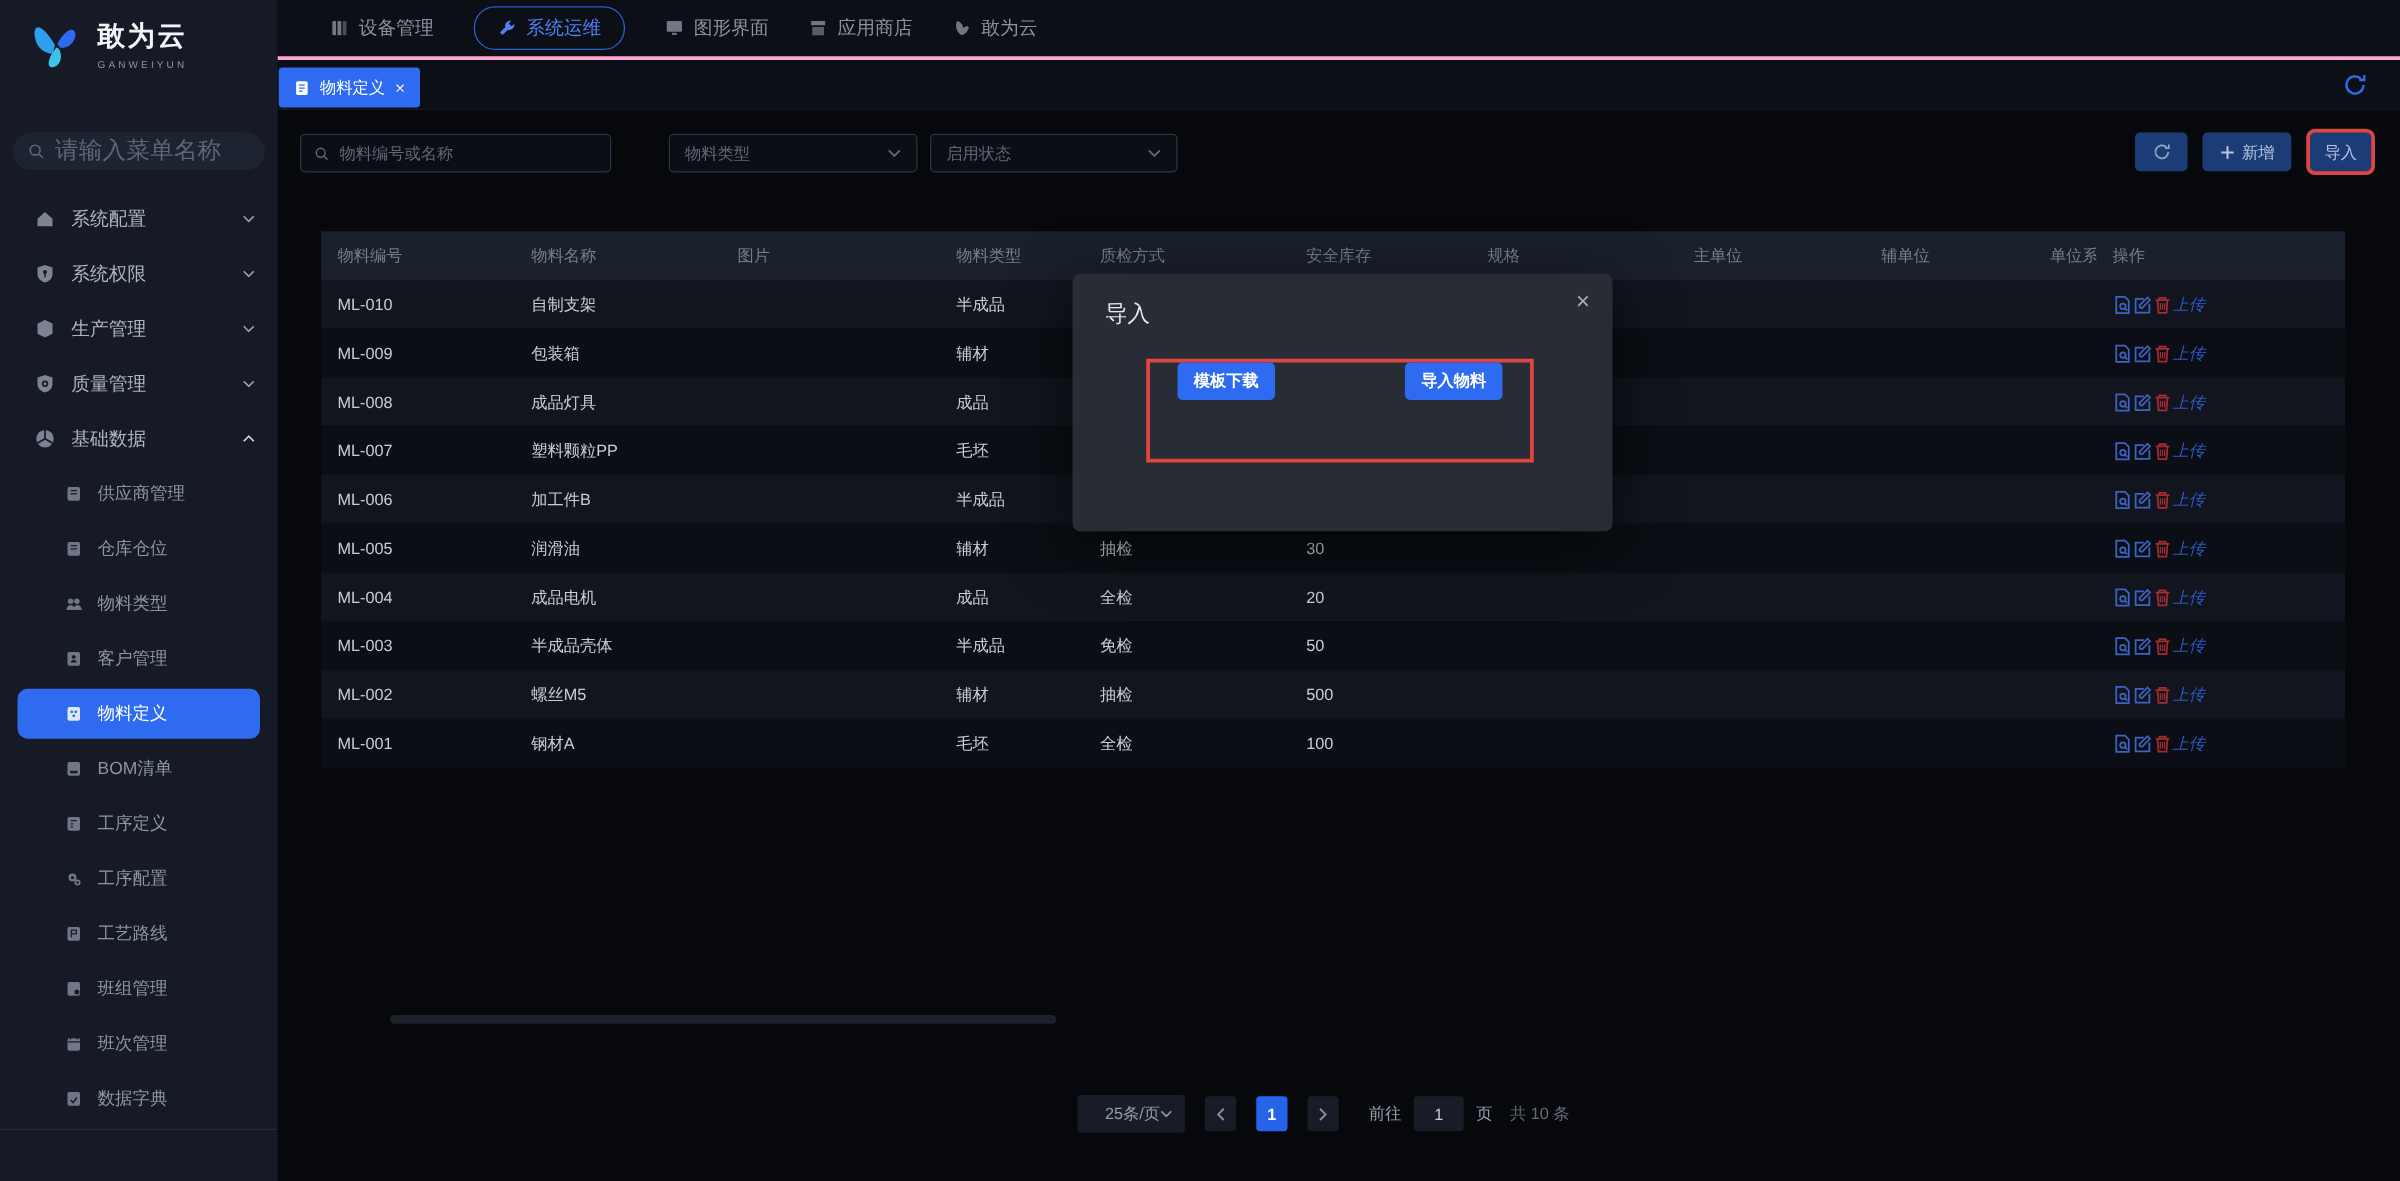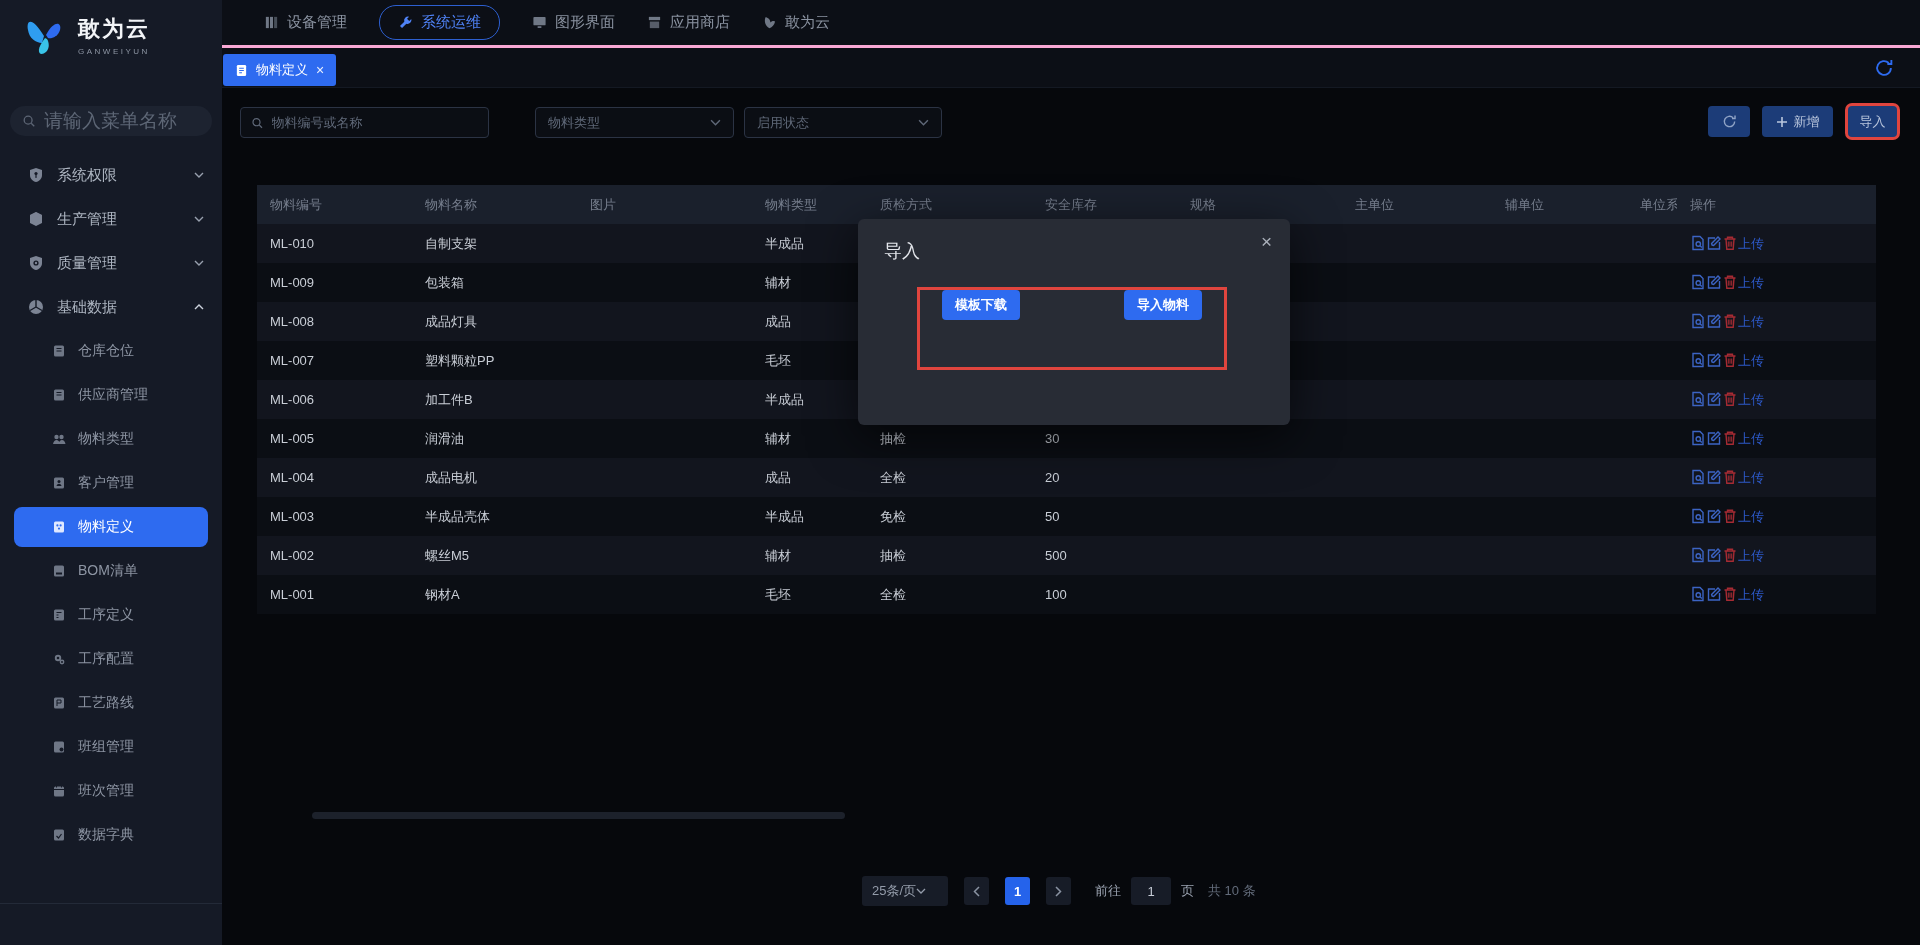--- a/index.html
+++ b/index.html
@@ -52,30 +52,30 @@
   .tbtn-import { left:1626px; width:49px; box-shadow:0 0 0 3px #e0453e; }
 
   
   .table { position:absolute; left:35px; top:97px; width:1619px; }
   .tr { display:grid; grid-template-columns:155px 165px 175px 115px 165px 145px 165px 150px 135px 50px 1fr; height:39px; align-items:center; }
   .thead { background:#1a202c; color:#767e8d; font-size:13px; }
   .td { padding-left:13px; white-space:nowrap; overflow:hidden; font-size:13px; }
   .tbody .tr:nth-child(odd) { background:#12151e; }
   .tbody .tr:nth-child(even) { background:#0b0e14; }
   .tbody .td { color:#c9ced6; }
-  .actions { display:flex; align-items:flex-start; gap:0; }
+  .actions { display:flex; align-items:center; gap:0;font-style:italic; }
   .aicon { width:16px; height:16px; cursor:pointer; }
   .aicon.view, .aicon.edit { color:#3c64c4; }
   .aicon.del { color:#a62b33; }
   .upload { color:#2d59c8; font-size:13px; cursor:pointer; text-decoration:none; }
   .hscroll { position:absolute; left:90px; top:724px; width:533px; height:7px; background:#1c212b; border-radius:4px; cursor:pointer; }
 
   
   .pager { position:absolute; left:640px; top:788px; height:30px; display:flex; align-items:center; gap:10px; font-size:13px; color:#99a1af; }
-  .psize { width:86px; height:30px; background:#171c27; border-radius:3px; display:flex; align-items:center; justify-content:flex-start; padding:0 10px; color:#949caa; cursor:pointer; }
+  .psize { width:86px; height:30px; background:#171c27; border-radius:3px; display:flex; align-items:center; justify-content:flex-end; padding:0 10px; color:#949caa; cursor:pointer; }
   .pbtn { width:25px; height:28px; background:#171c27; border-radius:3px; display:flex; align-items:center; justify-content:center; color:#8a93a2; cursor:pointer; margin-left:6px; }
   .pbtn.cur { background:#2563eb; color:#fff; font-weight:bold; cursor:default; }
   .goto-input { width:40px; height:28px; background:#171c27; border:none; border-radius:3px; color:#c6ccd6; text-align:center; font-size:13px; outline:none; }
   .ptotal { color:#626b7a; margin-left:4px; }
 
   
   .modal { position:absolute; left:636px; top:131px; width:432px; height:206px; background:#282c35; border-radius:6px; box-shadow:0 12px 48px rgba(0,0,0,.65); z-index:10; }
   .modal-title { position:absolute; left:26px; top:20px; font-size:18px; color:#e4e7ec; }
   .modal-close { position:absolute; right:18px; top:12px; font-size:19px; color:#aab0ba; cursor:pointer; }
   .hl-box { position:absolute; left:59px; top:68px; width:310px; height:83px; border:3px solid #e0453e; display:flex; align-items:flex-start; justify-content:space-between; padding:0 22px; }
@@ -103,20 +103,29 @@
     <svg class="sch" width="14" height="14" viewBox="0 0 16 16" fill="none" stroke="currentColor" stroke-width="1.5">
         <circle cx="7" cy="7" r="4.5"></circle>
         <path d="M10.5 10.5L14 14"></path>
       </svg>
     <input placeholder="请输入菜单名称" style="">
   </div>
 
   <div class="menu">
     <div class="mgroup">
       <svg class="gicon" viewBox="0 0 16 16" fill="currentColor">
+          <path d="M2 8l6-5.5L14 8v6H2z"></path>
+        </svg>
+      <span>系统配置</span>
+      <svg class="chev" width="10" height="6" viewBox="0 0 10 6" fill="none" stroke="currentColor" stroke-width="1.4">
+          <path d="M1 1l4 4 4-4"></path>
+        </svg>
+    </div>
+    <div class="mgroup">
+      <svg class="gicon" viewBox="0 0 16 16" fill="currentColor">
           <path d="M8 1l6 2v5c0 4-3 6.2-6 7-3-.8-6-3-6-7V3z"></path>
           <circle cx="8" cy="6.5" r="1.6" fill="#151a26"></circle>
           <rect x="7.4" y="7.5" width="1.2" height="3.4" fill="#151a26"></rect>
         </svg>
       <span>系统权限</span>
       <svg class="chev" width="10" height="6" viewBox="0 0 10 6" fill="none" stroke="currentColor" stroke-width="1.4">
           <path d="M1 1l4 4 4-4"></path>
         </svg>
     </div>
     <div class="mgroup">
@@ -149,28 +158,28 @@
       <svg class="chev" width="10" height="6" viewBox="0 0 10 6" fill="none" stroke="#cdd3dd" stroke-width="1.4">
           <path d="M1 5l4-4 4 4"></path>
         </svg>
     </div>
 
     <div class="msub">
       <svg class="sicon" viewBox="0 0 14 14" fill="currentColor">
           <rect x="2" y="1.5" width="10" height="11" rx="1.5"></rect>
           <path d="M4.5 4.5h5M4.5 7h5" stroke="#151a26" stroke-width="1"></path>
         </svg>
+      <span>供应商管理</span>
+    </div>
+    <div class="msub">
+      <svg class="sicon" viewBox="0 0 14 14" fill="currentColor">
+          <rect x="2" y="1.5" width="10" height="11" rx="1.5"></rect>
+          <path d="M4.5 4.5h5M4.5 7h5" stroke="#151a26" stroke-width="1"></path>
+        </svg>
       <span>仓库仓位</span>
-    </div>
-    <div class="msub">
-      <svg class="sicon" viewBox="0 0 14 14" fill="currentColor">
-          <rect x="2" y="1.5" width="10" height="11" rx="1.5"></rect>
-          <path d="M4.5 4.5h5M4.5 7h5" stroke="#151a26" stroke-width="1"></path>
-        </svg>
-      <span>供应商管理</span>
     </div>
     <div class="msub">
       <svg class="sicon" viewBox="0 0 14 14" fill="currentColor">
           <circle cx="4.5" cy="5" r="2.2"></circle>
           <circle cx="9.5" cy="5" r="2.2"></circle>
           <path d="M1 12c.5-2.8 2-4 3.5-4s3 1.2 3.5 4zM6.5 12c.5-2.8 2-4 3.5-4s3 1.2 3.5 4z"></path>
         </svg>
       <span>物料类型</span>
     </div>
     <div class="msub">

